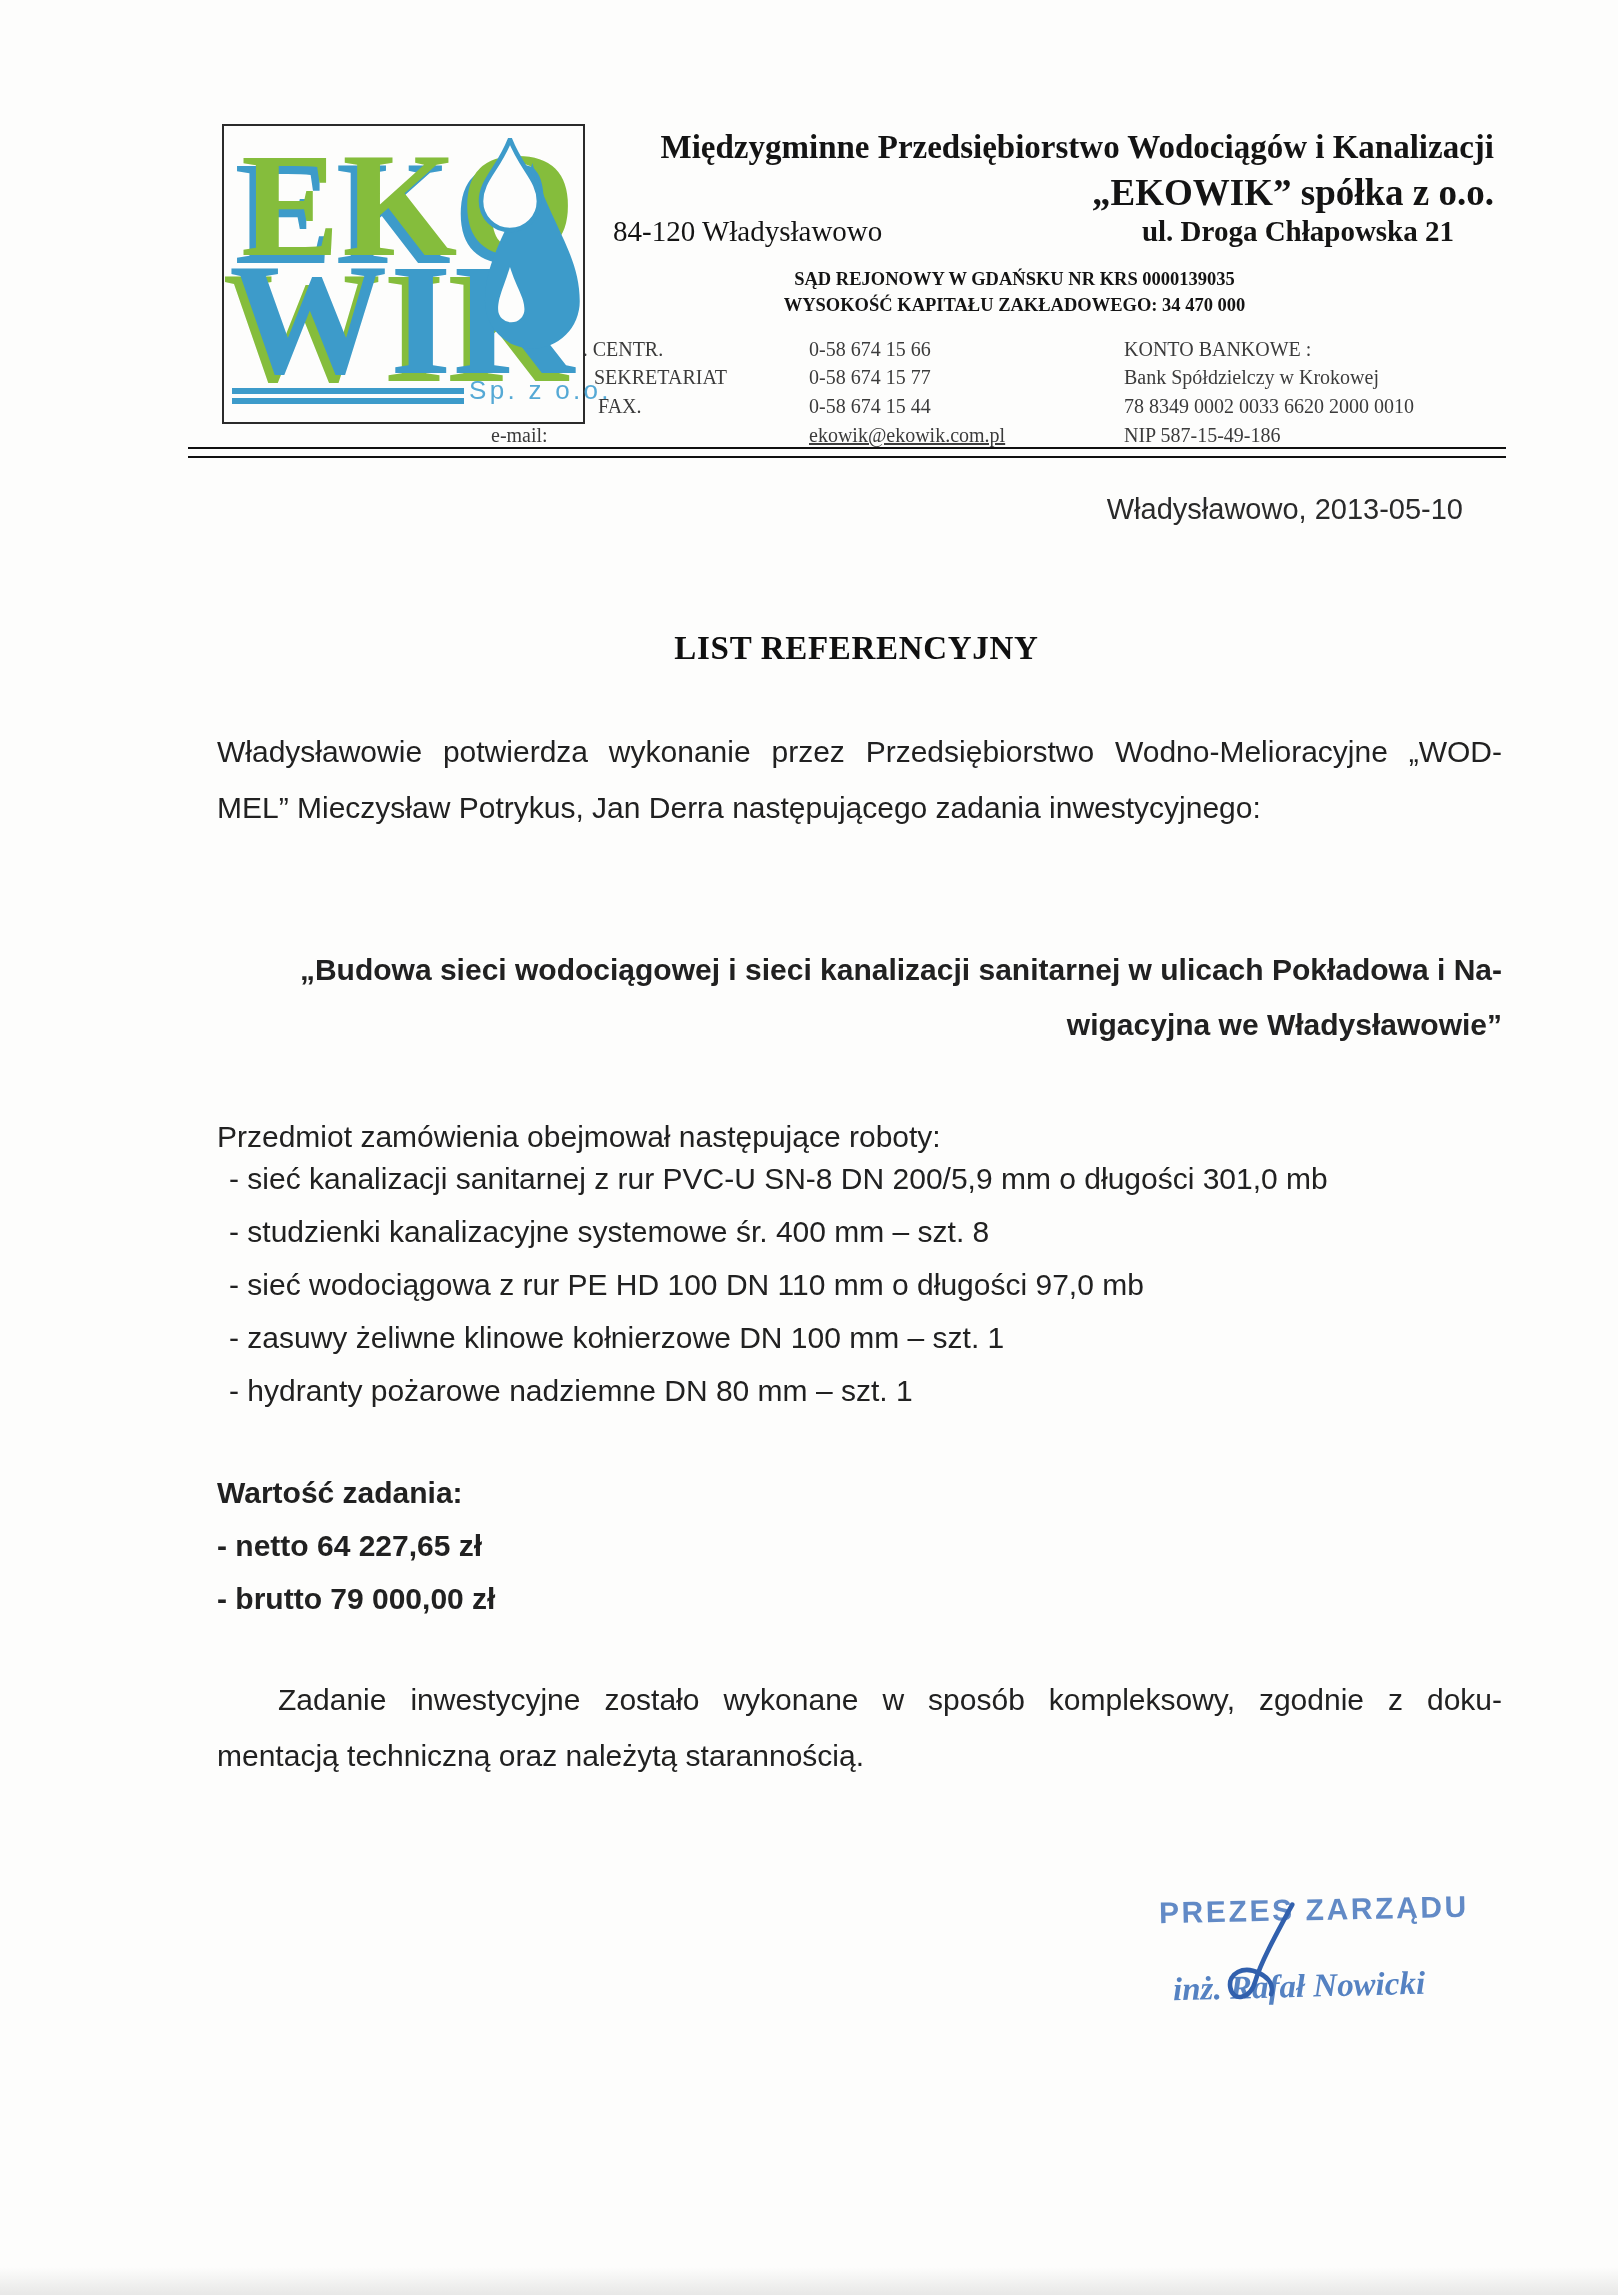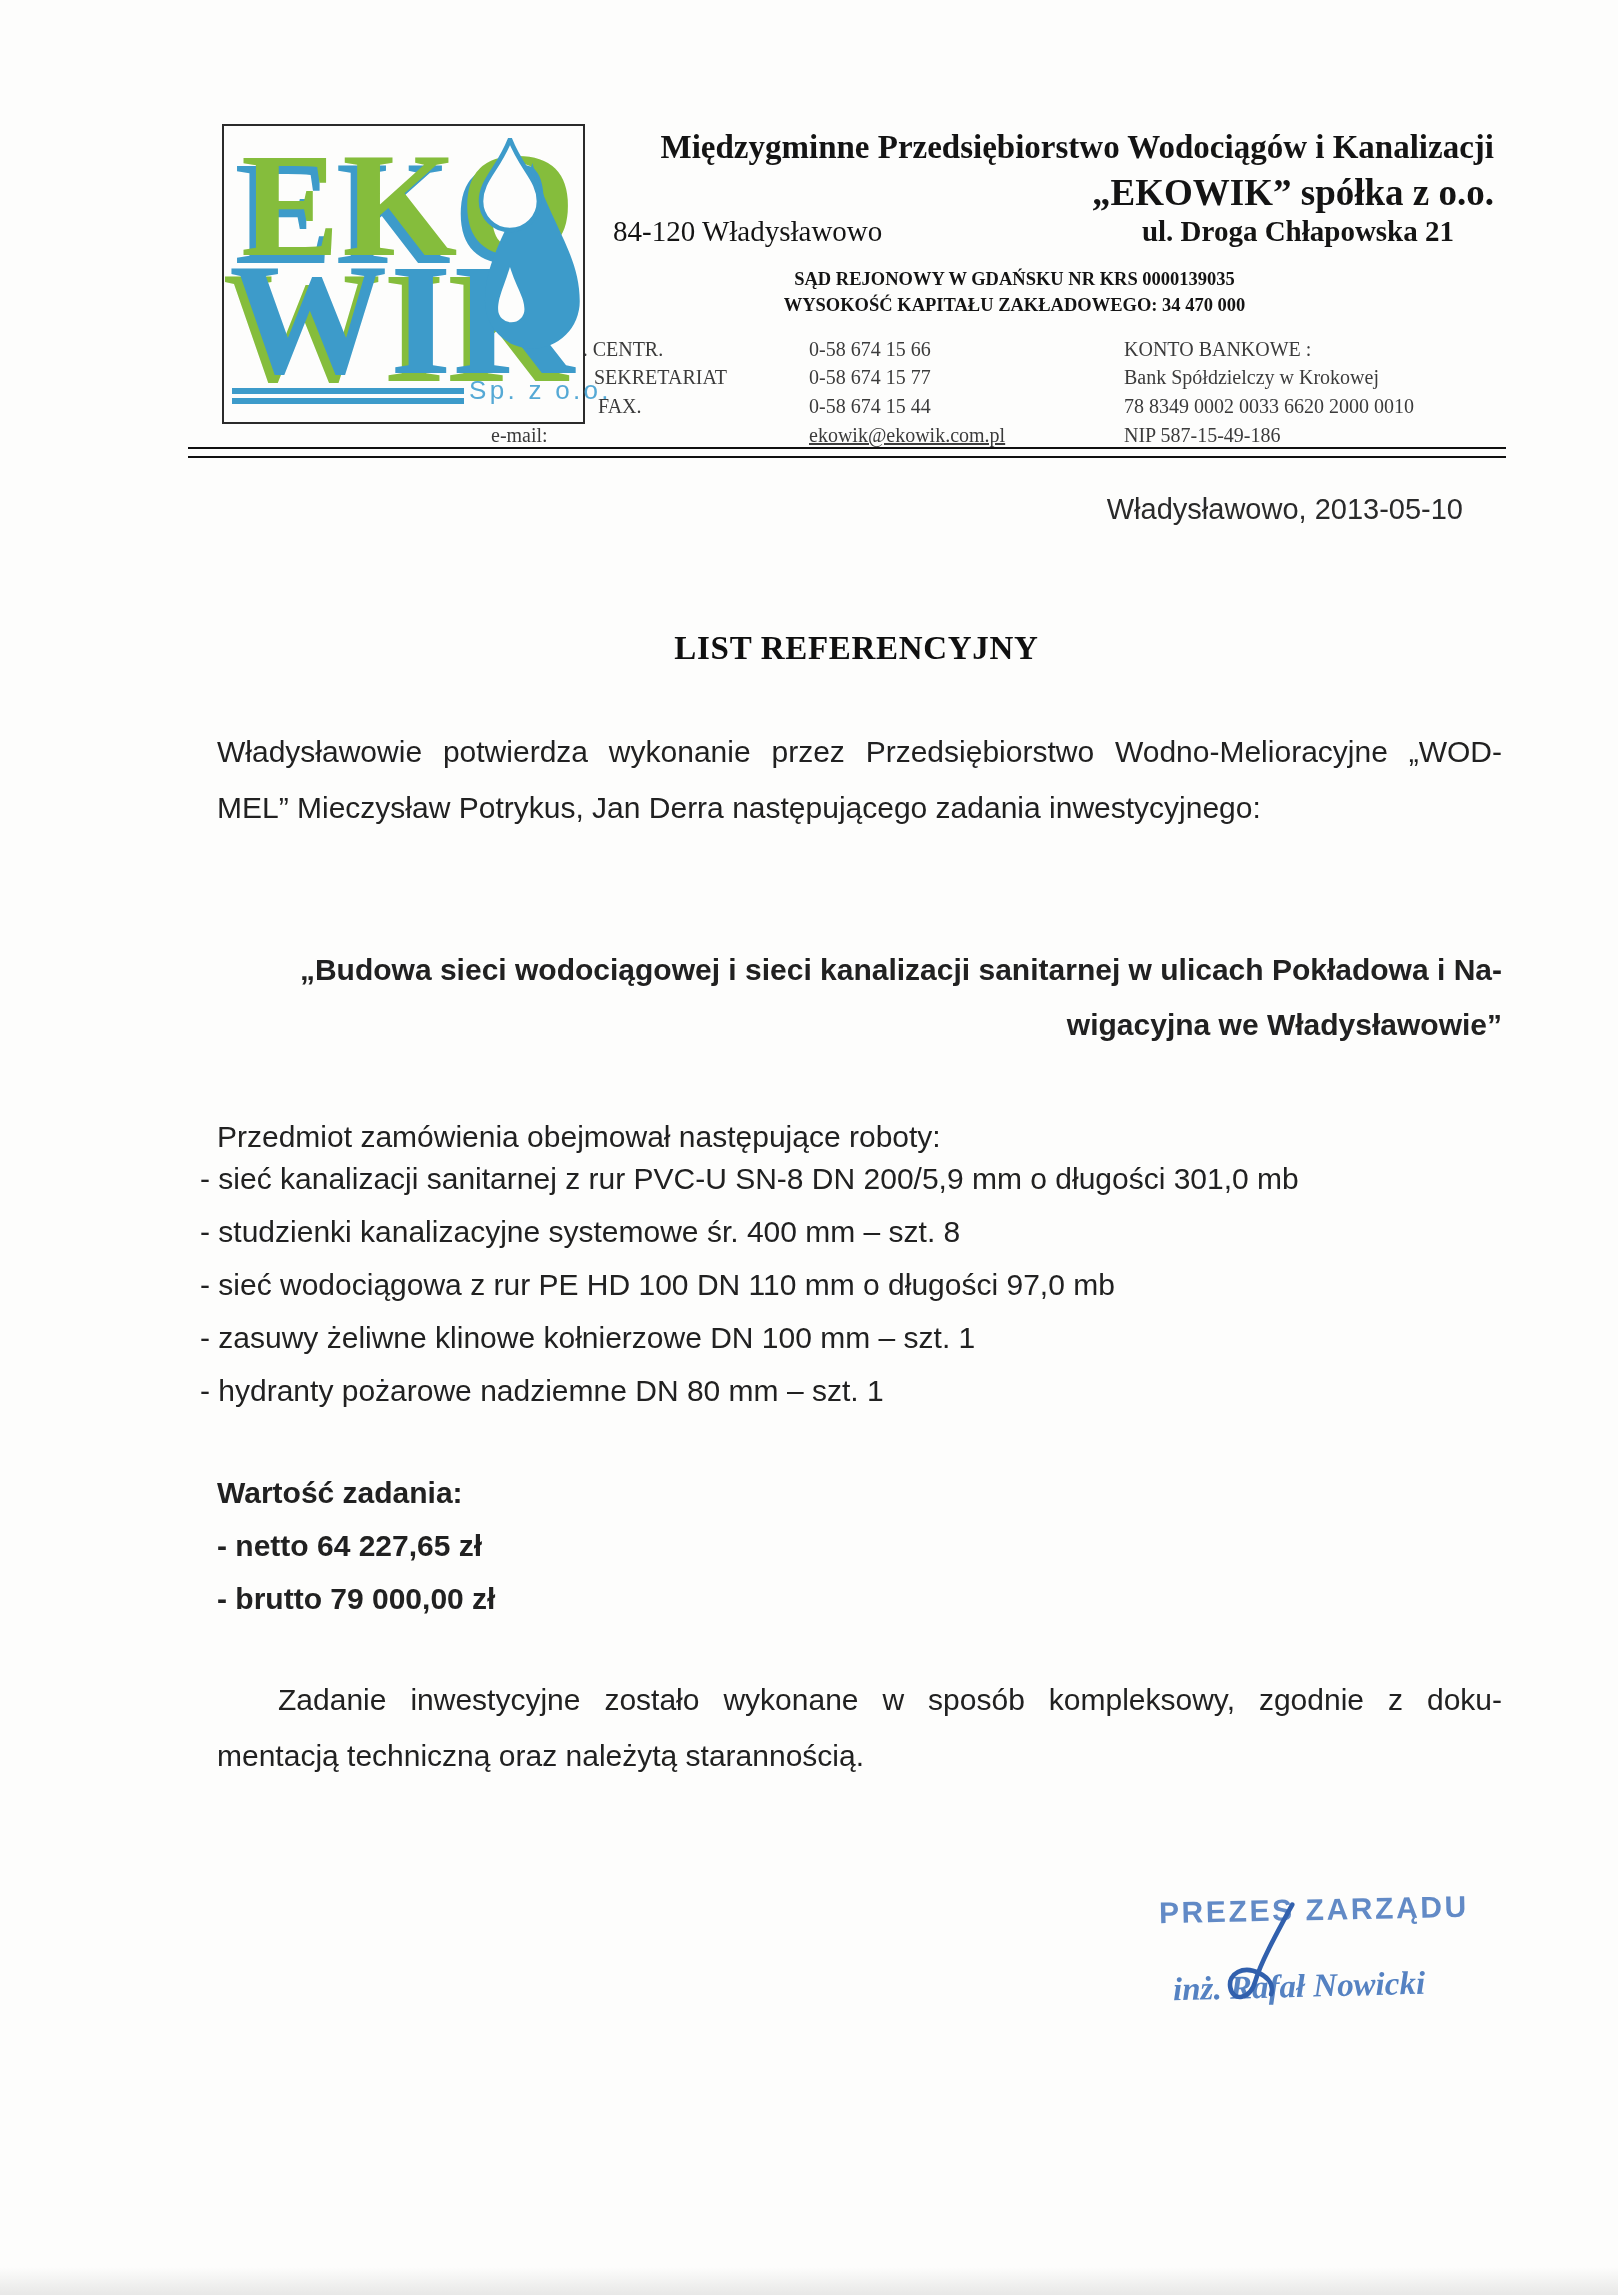--- a/index.html
+++ b/index.html
@@ -56,21 +56,21 @@
     letter-spacing:0.7px;white-space:nowrap;
   }
   .bodytext{font-size:30px;color:#212121;}
   .p-lines{left:217px;width:1285px;}
   .p1{top:724px;}
   .jline{text-align:justify;text-align-last:justify;line-height:56px;white-space:normal;}
   .nline{text-align:left;line-height:56px;}
   .indent{padding-left:61px;}
   .task-head{left:217px;top:942px;width:1285px;text-align:right;font-weight:bold;line-height:55px;}
   .scope-intro{left:217px;top:1120px;white-space:nowrap;}
-  .scope-list{left:200px;top:1164px;width:1318px;}
+  .scope-list{left:229px;top:1164px;width:1318px;}
   .scope-list div{line-height:30px;margin-bottom:23px;white-space:nowrap;}
   .value-block{left:217px;top:1478px;width:1054px;}
   .value-block div{line-height:30px;margin-bottom:23px;white-space:nowrap;font-weight:bold;}
   .closing{top:1672px;}
   
   .stamp-role{
     left:1159px;top:1893px;font-size:30px;letter-spacing:2.6px;font-weight:bold;
     color:#5581c2;transform:rotate(-1.2deg);white-space:nowrap;opacity:.92;
   }
   .stamp-name{

